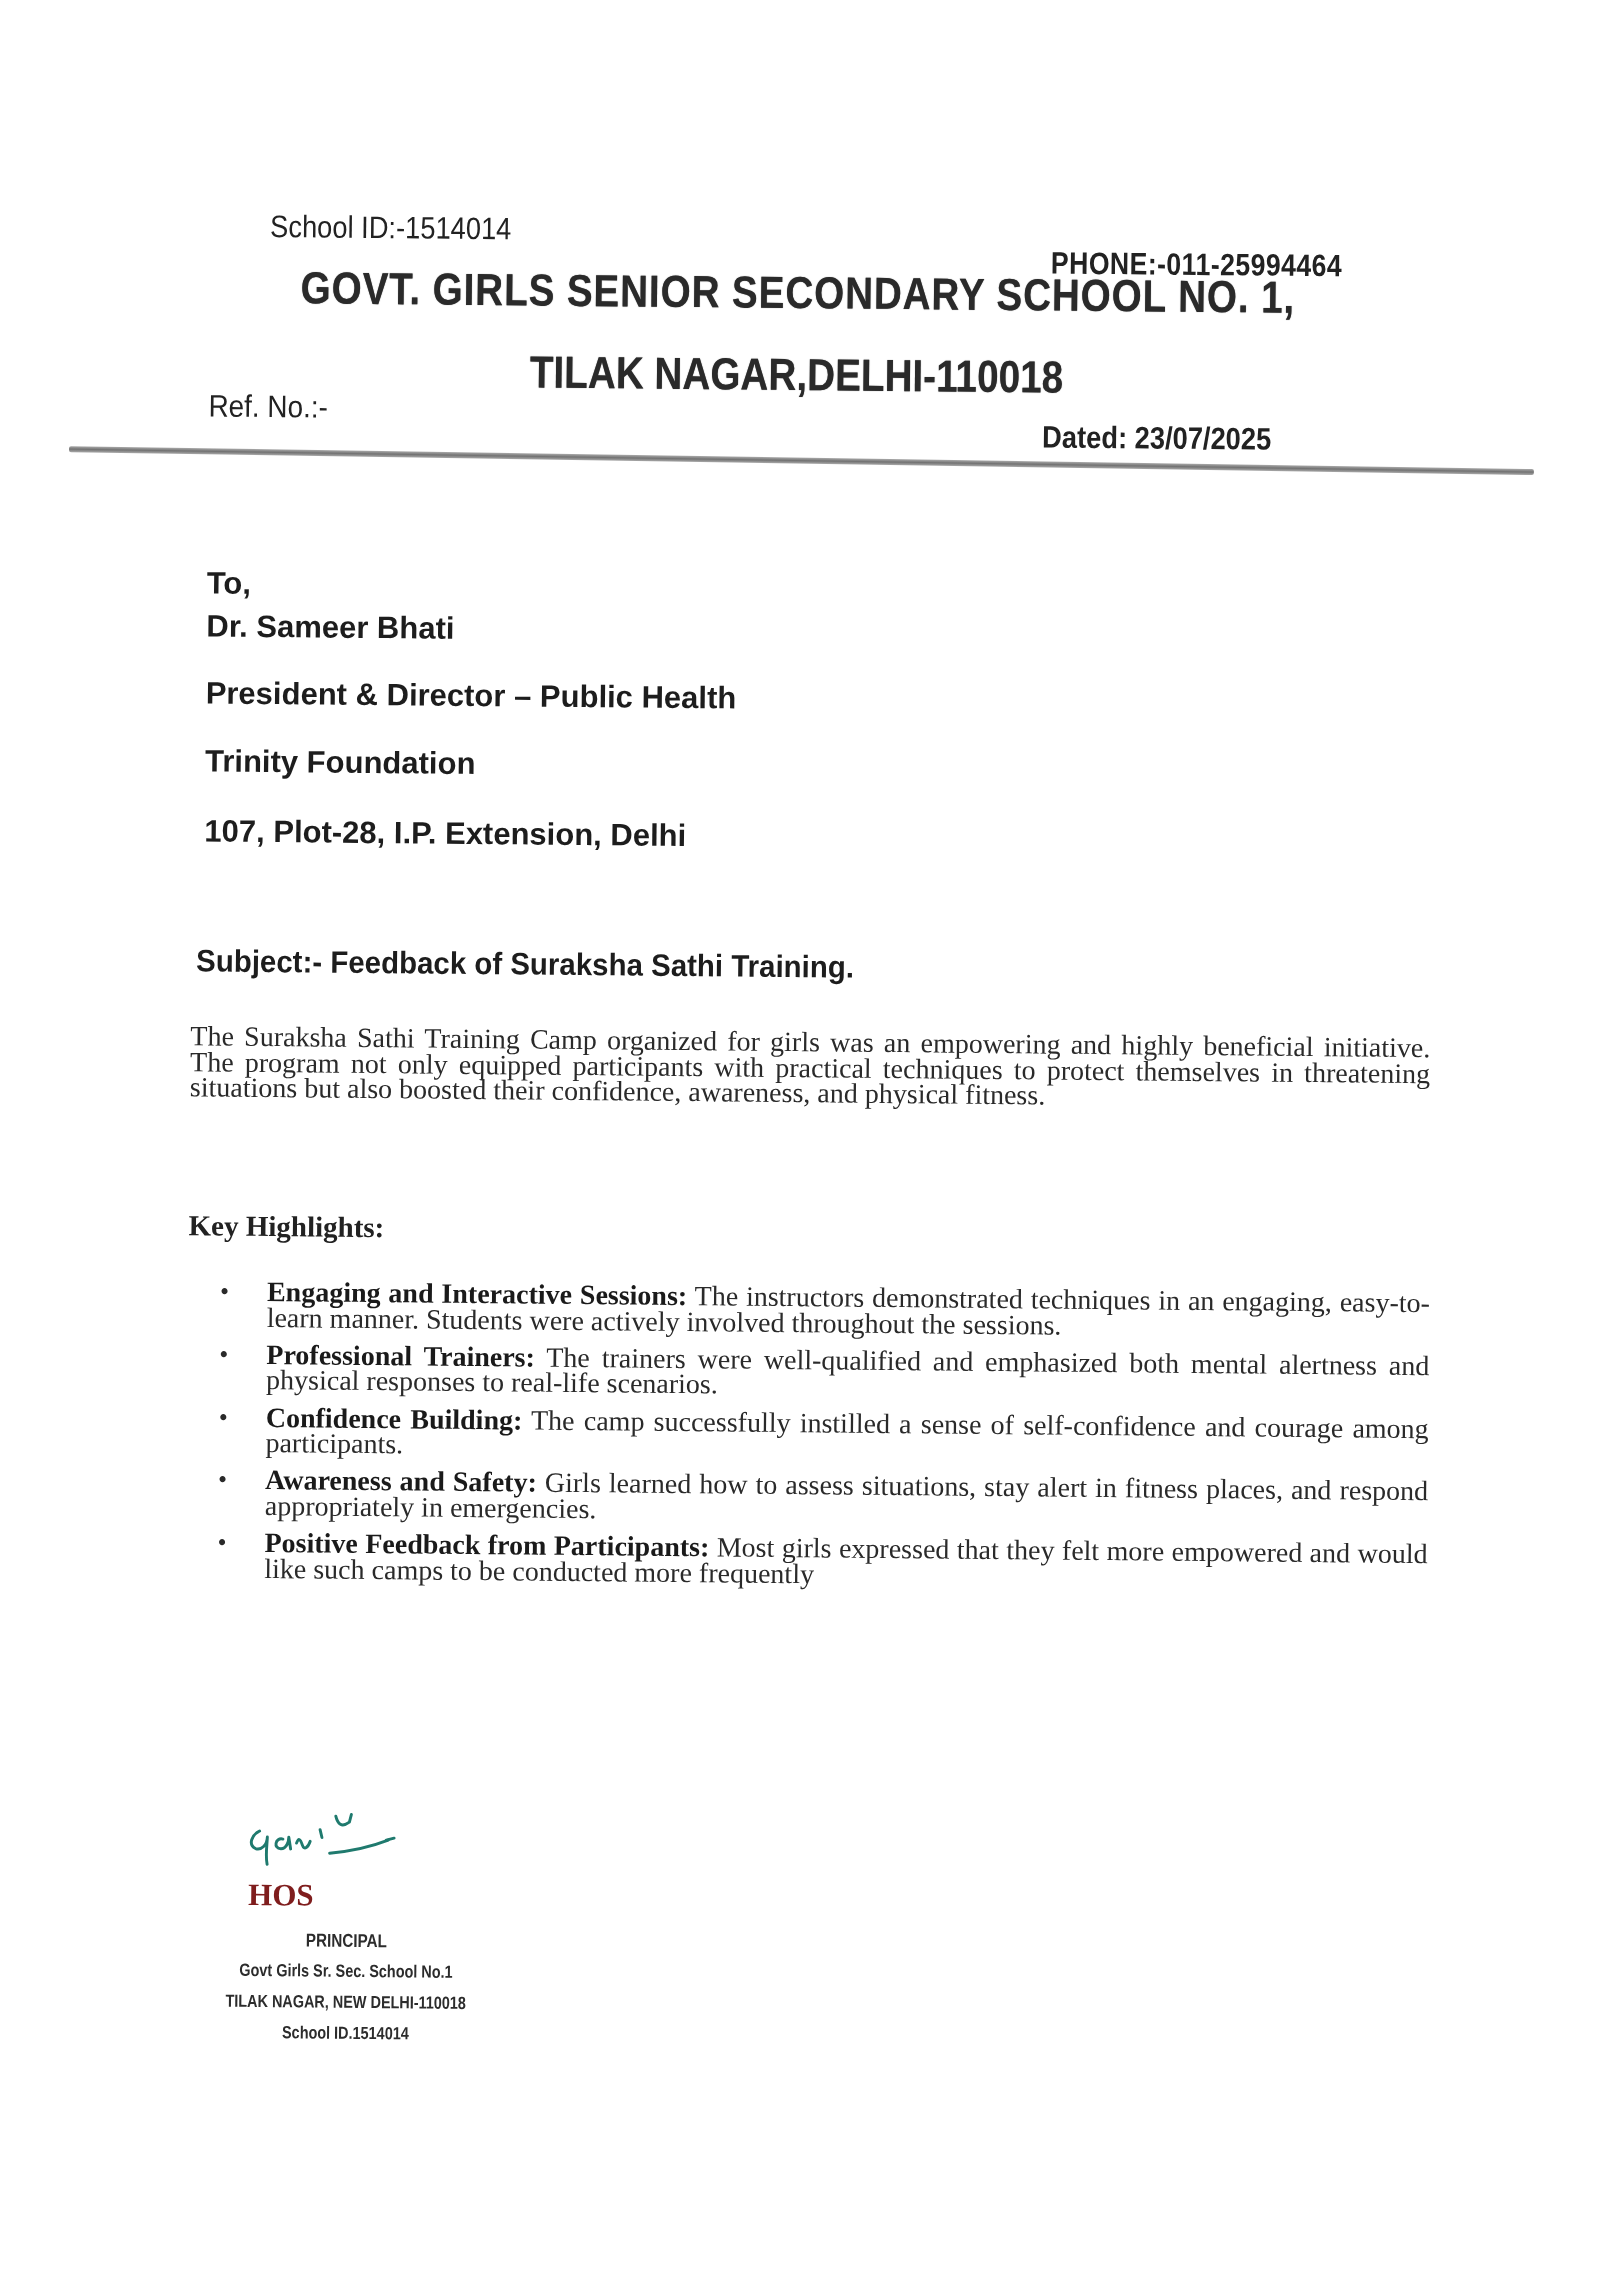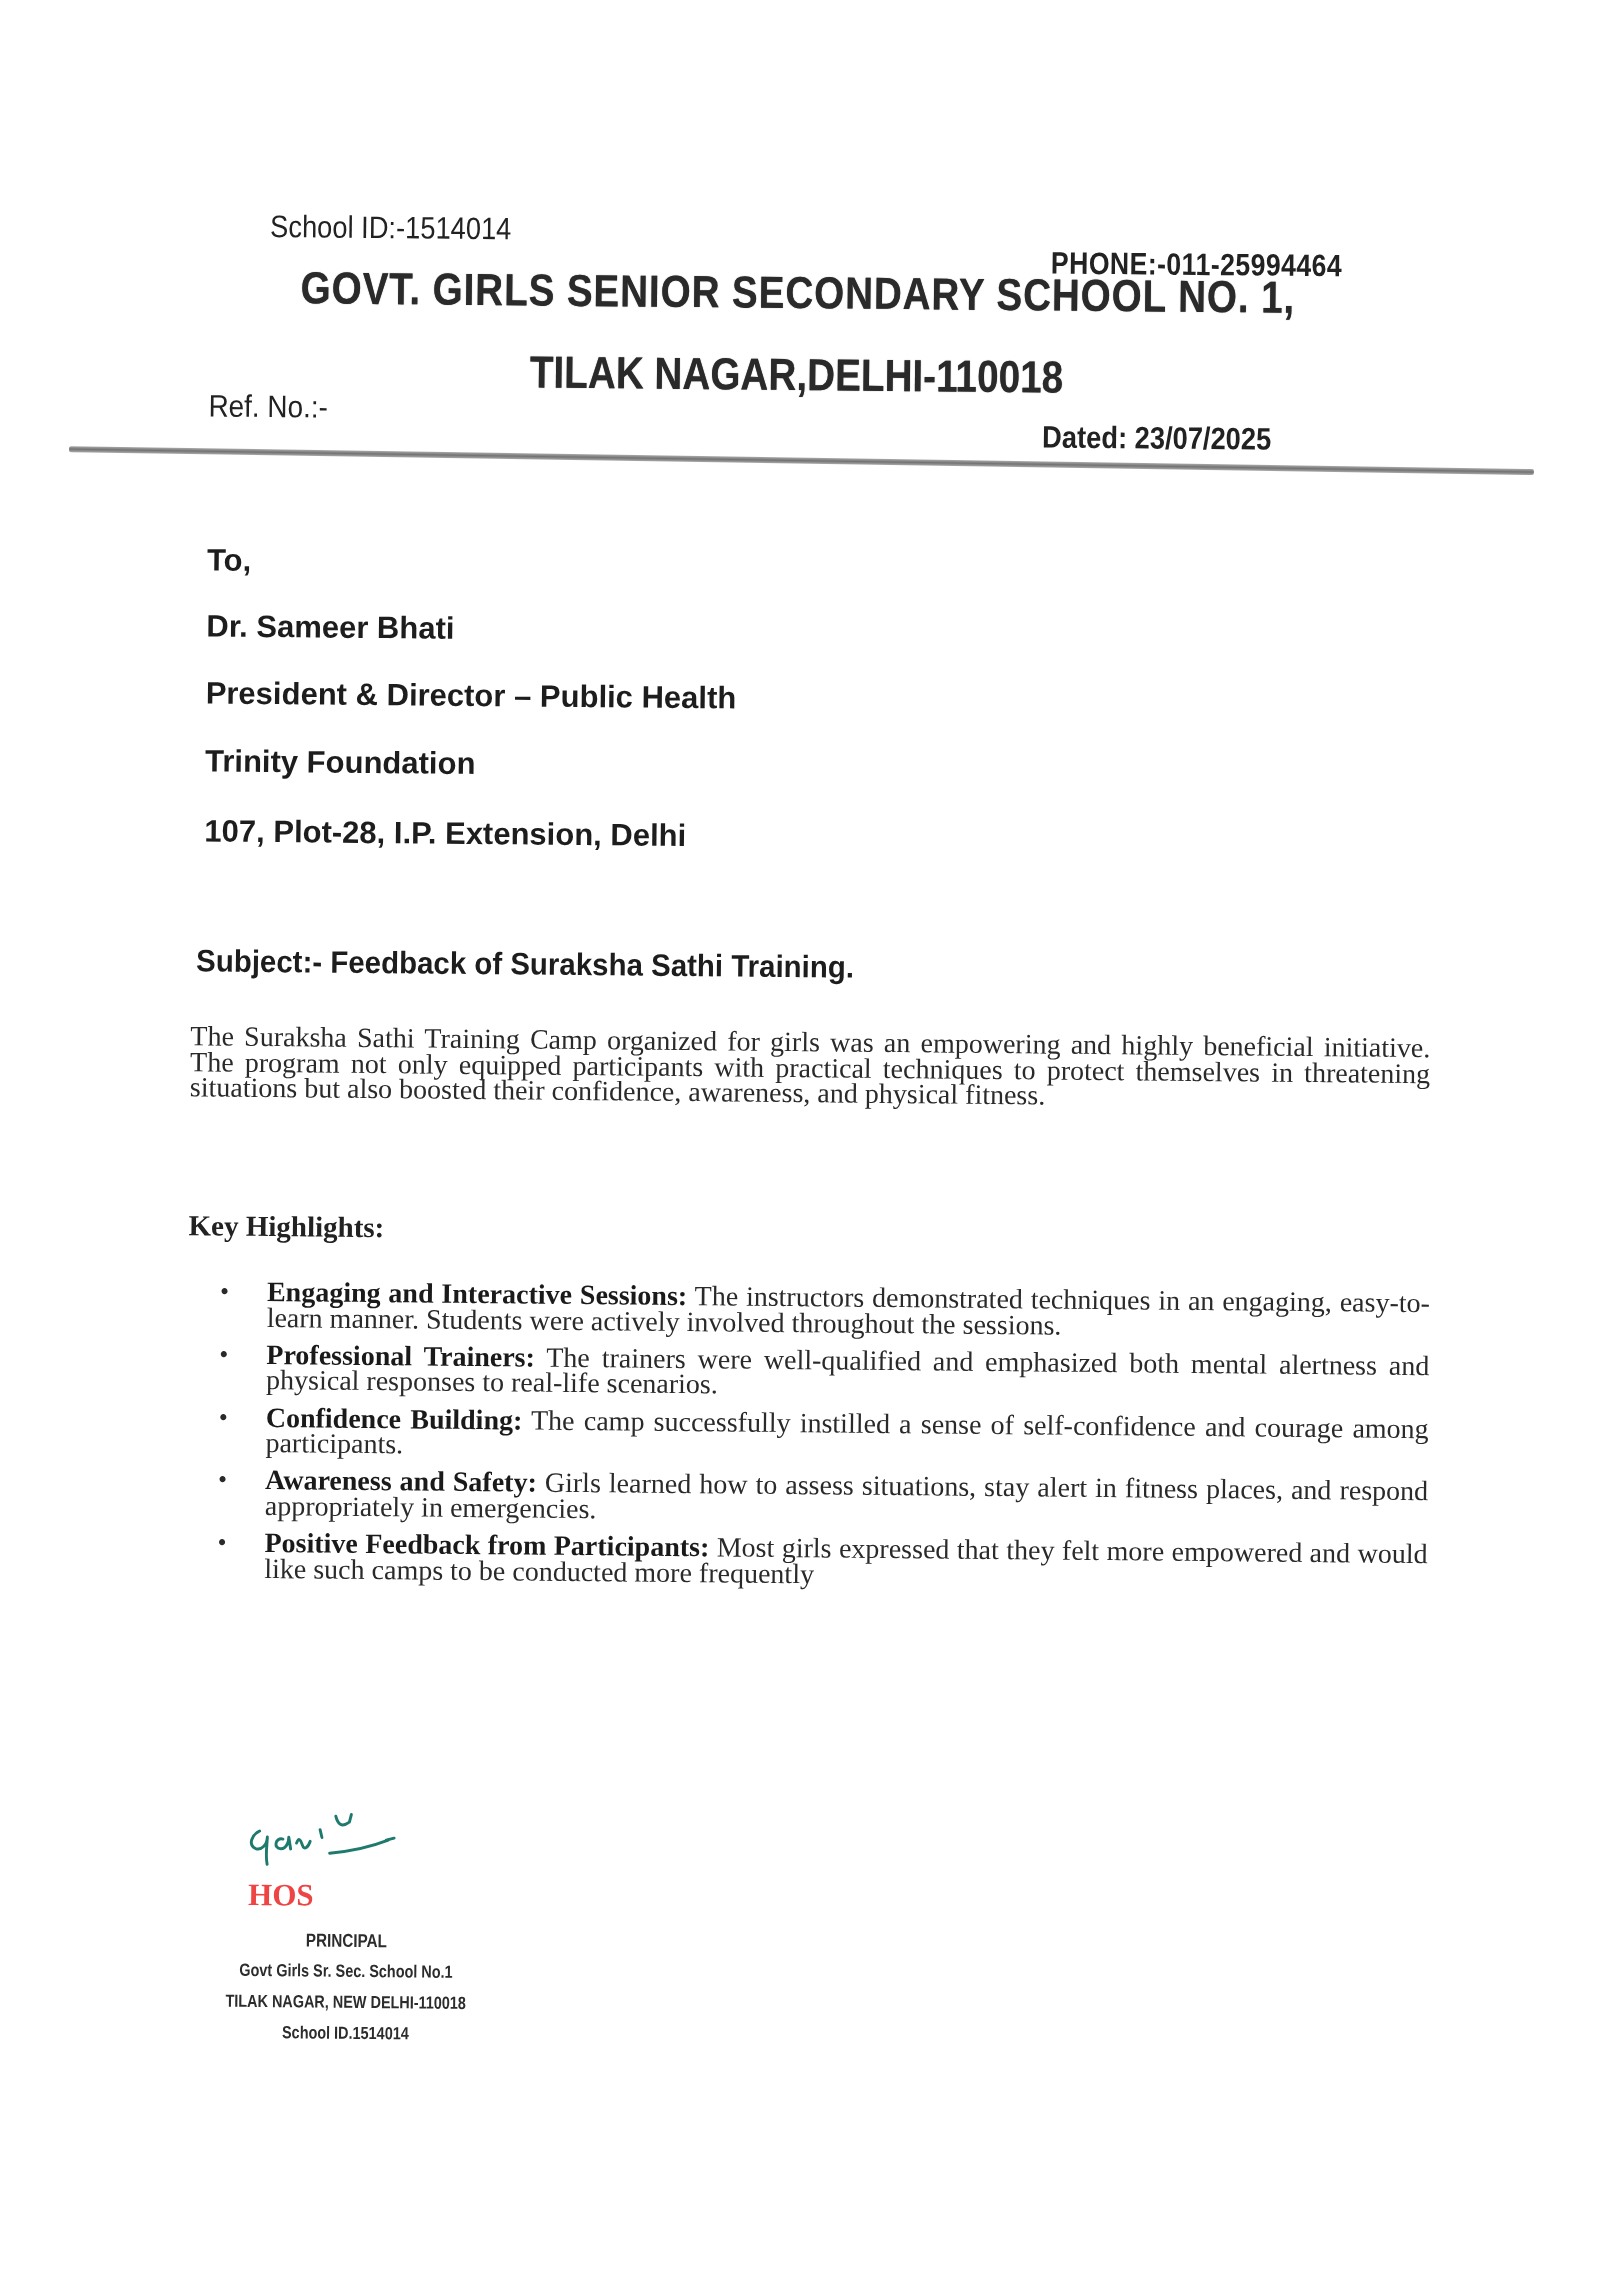--- a/index.html
+++ b/index.html
@@ -26,38 +26,38 @@
     .body-para { position: absolute; left: 191px; top: 1029px; width: 1240px; font-size: 28px; line-height: 25.5px; text-align: justify; color: #2a2a2a; }
     .key-heading { position: absolute; left: 191px; top: 1215px; font-size: 29px; font-weight: bold; color: #222; }
 
     .highlights { position: absolute; left: 223px; top: 1284px; width: 1210px; margin: 0; padding: 0; list-style: none; }
     .highlights li { position: relative; padding-left: 47px; font-size: 28px; line-height: 25.5px; color: #2a2a2a; text-align: justify; margin-bottom: 11.8px; }
     .highlights li .bullet { position: absolute; left: 0; top: 0; font-size: 25.5px; }
     .highlights li .hl-title { font-weight: bold; color: #1a1a1a; }
 
     
     .signature { position: absolute; left: 250px; top: 1799px; width: 176px; height: 78px; }
-    .hos { position: absolute; left: 257px; top: 1882px; font-size: 31px; font-weight: bold; color: #ef4444; }
+    .hos { position: absolute; left: 257px; top: 1882px; font-size: 31px; font-weight: bold; color: #7f1d1d; }
     .stamp { position: absolute; left: 235px; top: 1929px; width: 294px; text-align: center; color: #2c2c2c; font-size: 17.6px; line-height: 31px; font-weight: bold; transform: scaleX(0.82); transform-origin: left; }
     .stamp .stamp-title { font-size: 18.6px; }
   </style>
 </head>
 <body>
 
 <div class="page">
 
   <div class="school-id sans">School ID:-1514014</div>
   <div class="phone sans">PHONE:-011-25994464</div>
   <div class="school-name sans">GOVT. GIRLS SENIOR SECONDARY SCHOOL NO. 1,</div>
   <div class="school-addr sans">TILAK NAGAR,DELHI-110018</div>
   <div class="ref-no sans">Ref. No.:-</div>
   <div class="dated sans">Dated: 23/07/2025</div>
   <div class="rule"></div>
 
-  <div class="addr-line sans" style="top:548px;">To,</div>
+  <div class="addr-line sans" style="top:571px;">To,</div>
   <div class="addr-line sans" style="top:614px;">Dr. Sameer Bhati</div>
   <div class="addr-line sans" style="top:681px;">President &amp; Director – Public Health</div>
   <div class="addr-line sans" style="top:749px;">Trinity Foundation</div>
   <div class="addr-line sans" style="top:819px;">107, Plot-28, I.P. Extension, Delhi</div>
 
   <div class="subject sans">Subject:- Feedback of Suraksha Sathi Training.</div>
 
   <div class="body-para serif">The Suraksha Sathi Training Camp organized for girls was an empowering and highly beneficial initiative. The program not only equipped participants with practical techniques to protect themselves in threatening situations but also boosted their confidence, awareness, and physical fitness.</div>
   <div class="key-heading serif">Key Highlights:</div>
 

